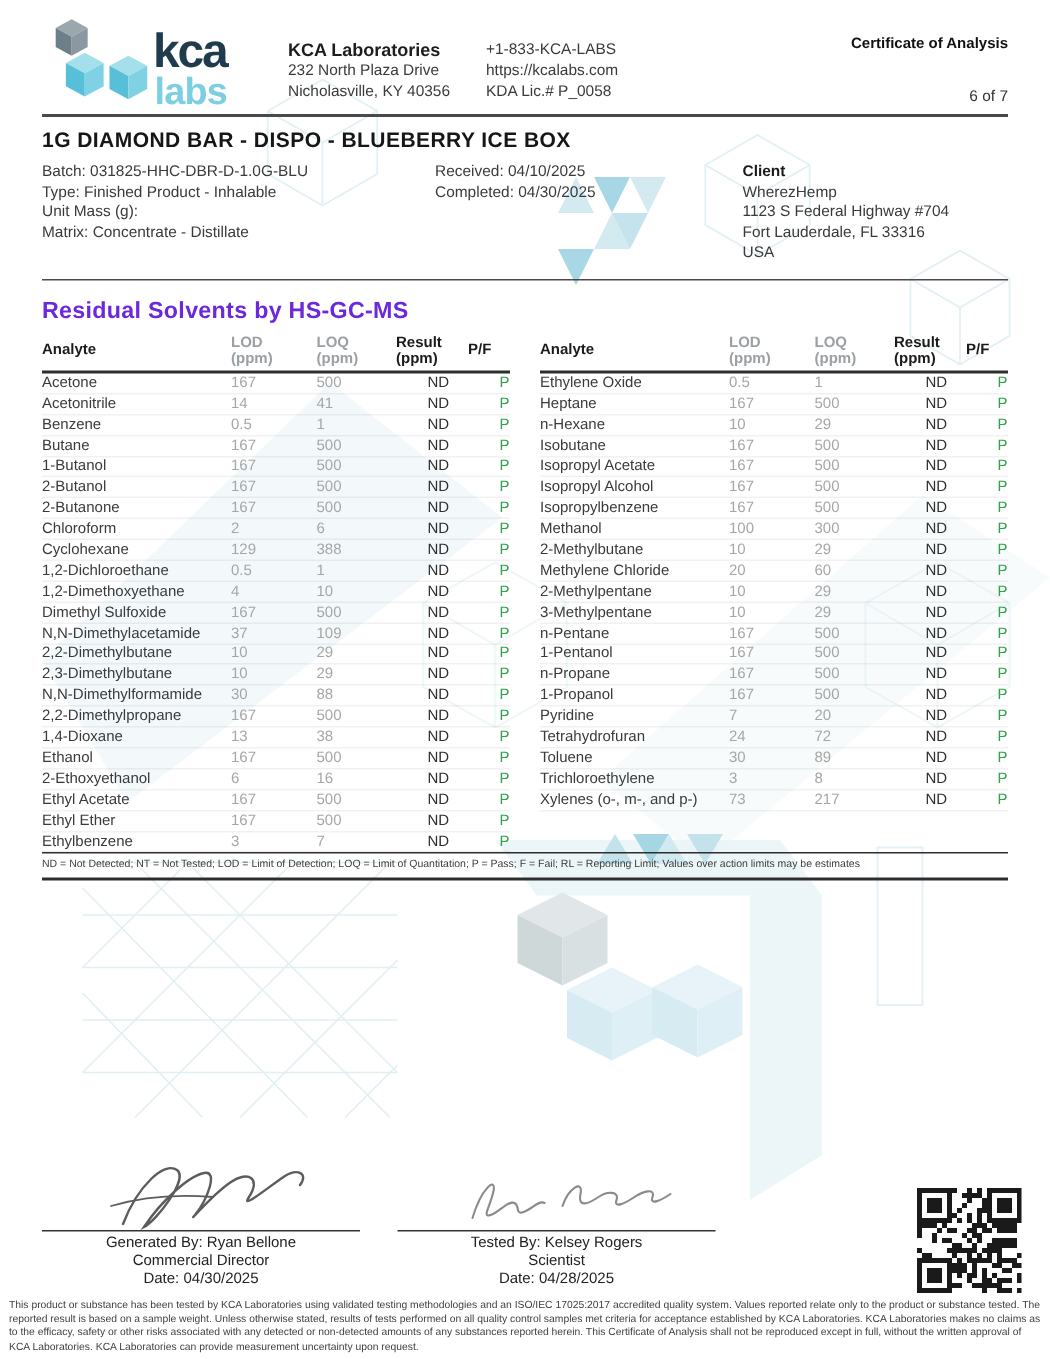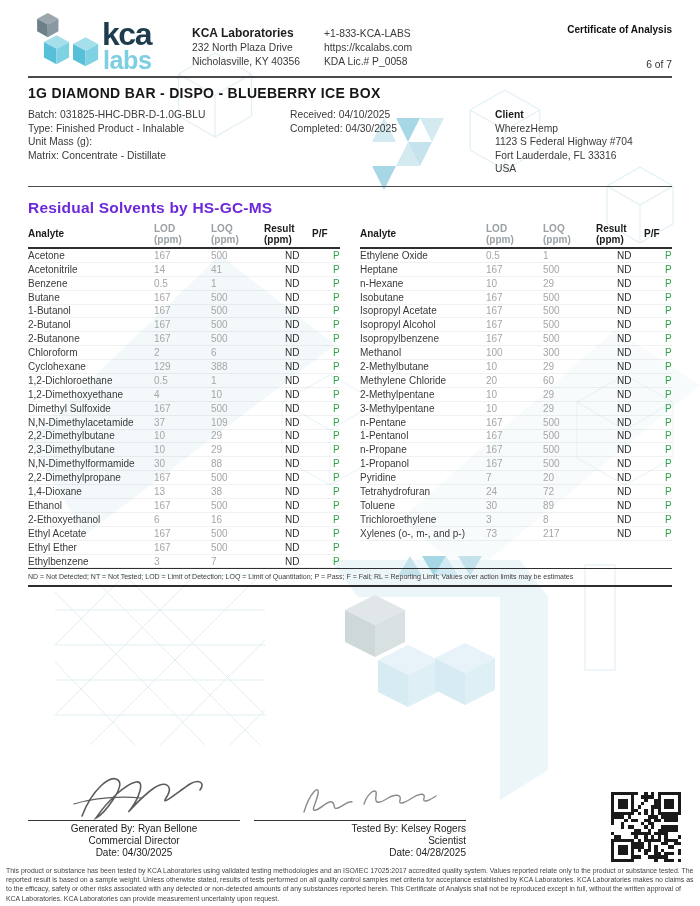--- a/index.html
+++ b/index.html
@@ -51,23 +51,23 @@
   .t-row{display:flex;align-items:center;height:12.9px;font-size:10px;border-bottom:.5px solid rgba(0,0,0,.055);}
   .t-row .c-analyte{color:#3a3a3a;}
   .t-row .c-lod,.t-row .c-loq{color:#a6a6a6;}
   .t-row .c-result{color:#2e2e2e;padding-left:21px;}
   .t-row .c-pf{color:#2fa24a;}
 
   .footnote{margin:0 28px;padding:4px 0 5px 0;border-bottom:2px solid #2e2e2e;
             font-size:7px;color:#3d3d3d;white-space:nowrap;}
 
   
-  .sig-area{position:absolute;left:28px;top:770px;display:flex;z-index:1;}
+  .sig-area{position:absolute;left:28px;top:770px;display:flex;z-index:1;gap:11px;}
   .sig-block{width:212px;text-align:center;font-size:10px;line-height:12px;color:#222;}
-  .sig-block + .sig-block{margin-left:14px;text-align:right;}
+  .sig-block + .sig-block{margin-left:14px;}
   .sig-svg{display:block;height:50px;width:200px;margin:0 auto;}
   .sig-line{border-top:1.5px solid #333;margin-bottom:2px;}
 
   .qr{position:absolute;left:611px;top:792px;width:70px;height:70px;z-index:1;}
 
   .disclaimer{position:absolute;left:6px;right:6px;top:866px;z-index:1;
               font-size:6.9px;line-height:9.2px;color:#3f3f3f;text-align:left;}
 </style>
 </head>
 <body>

